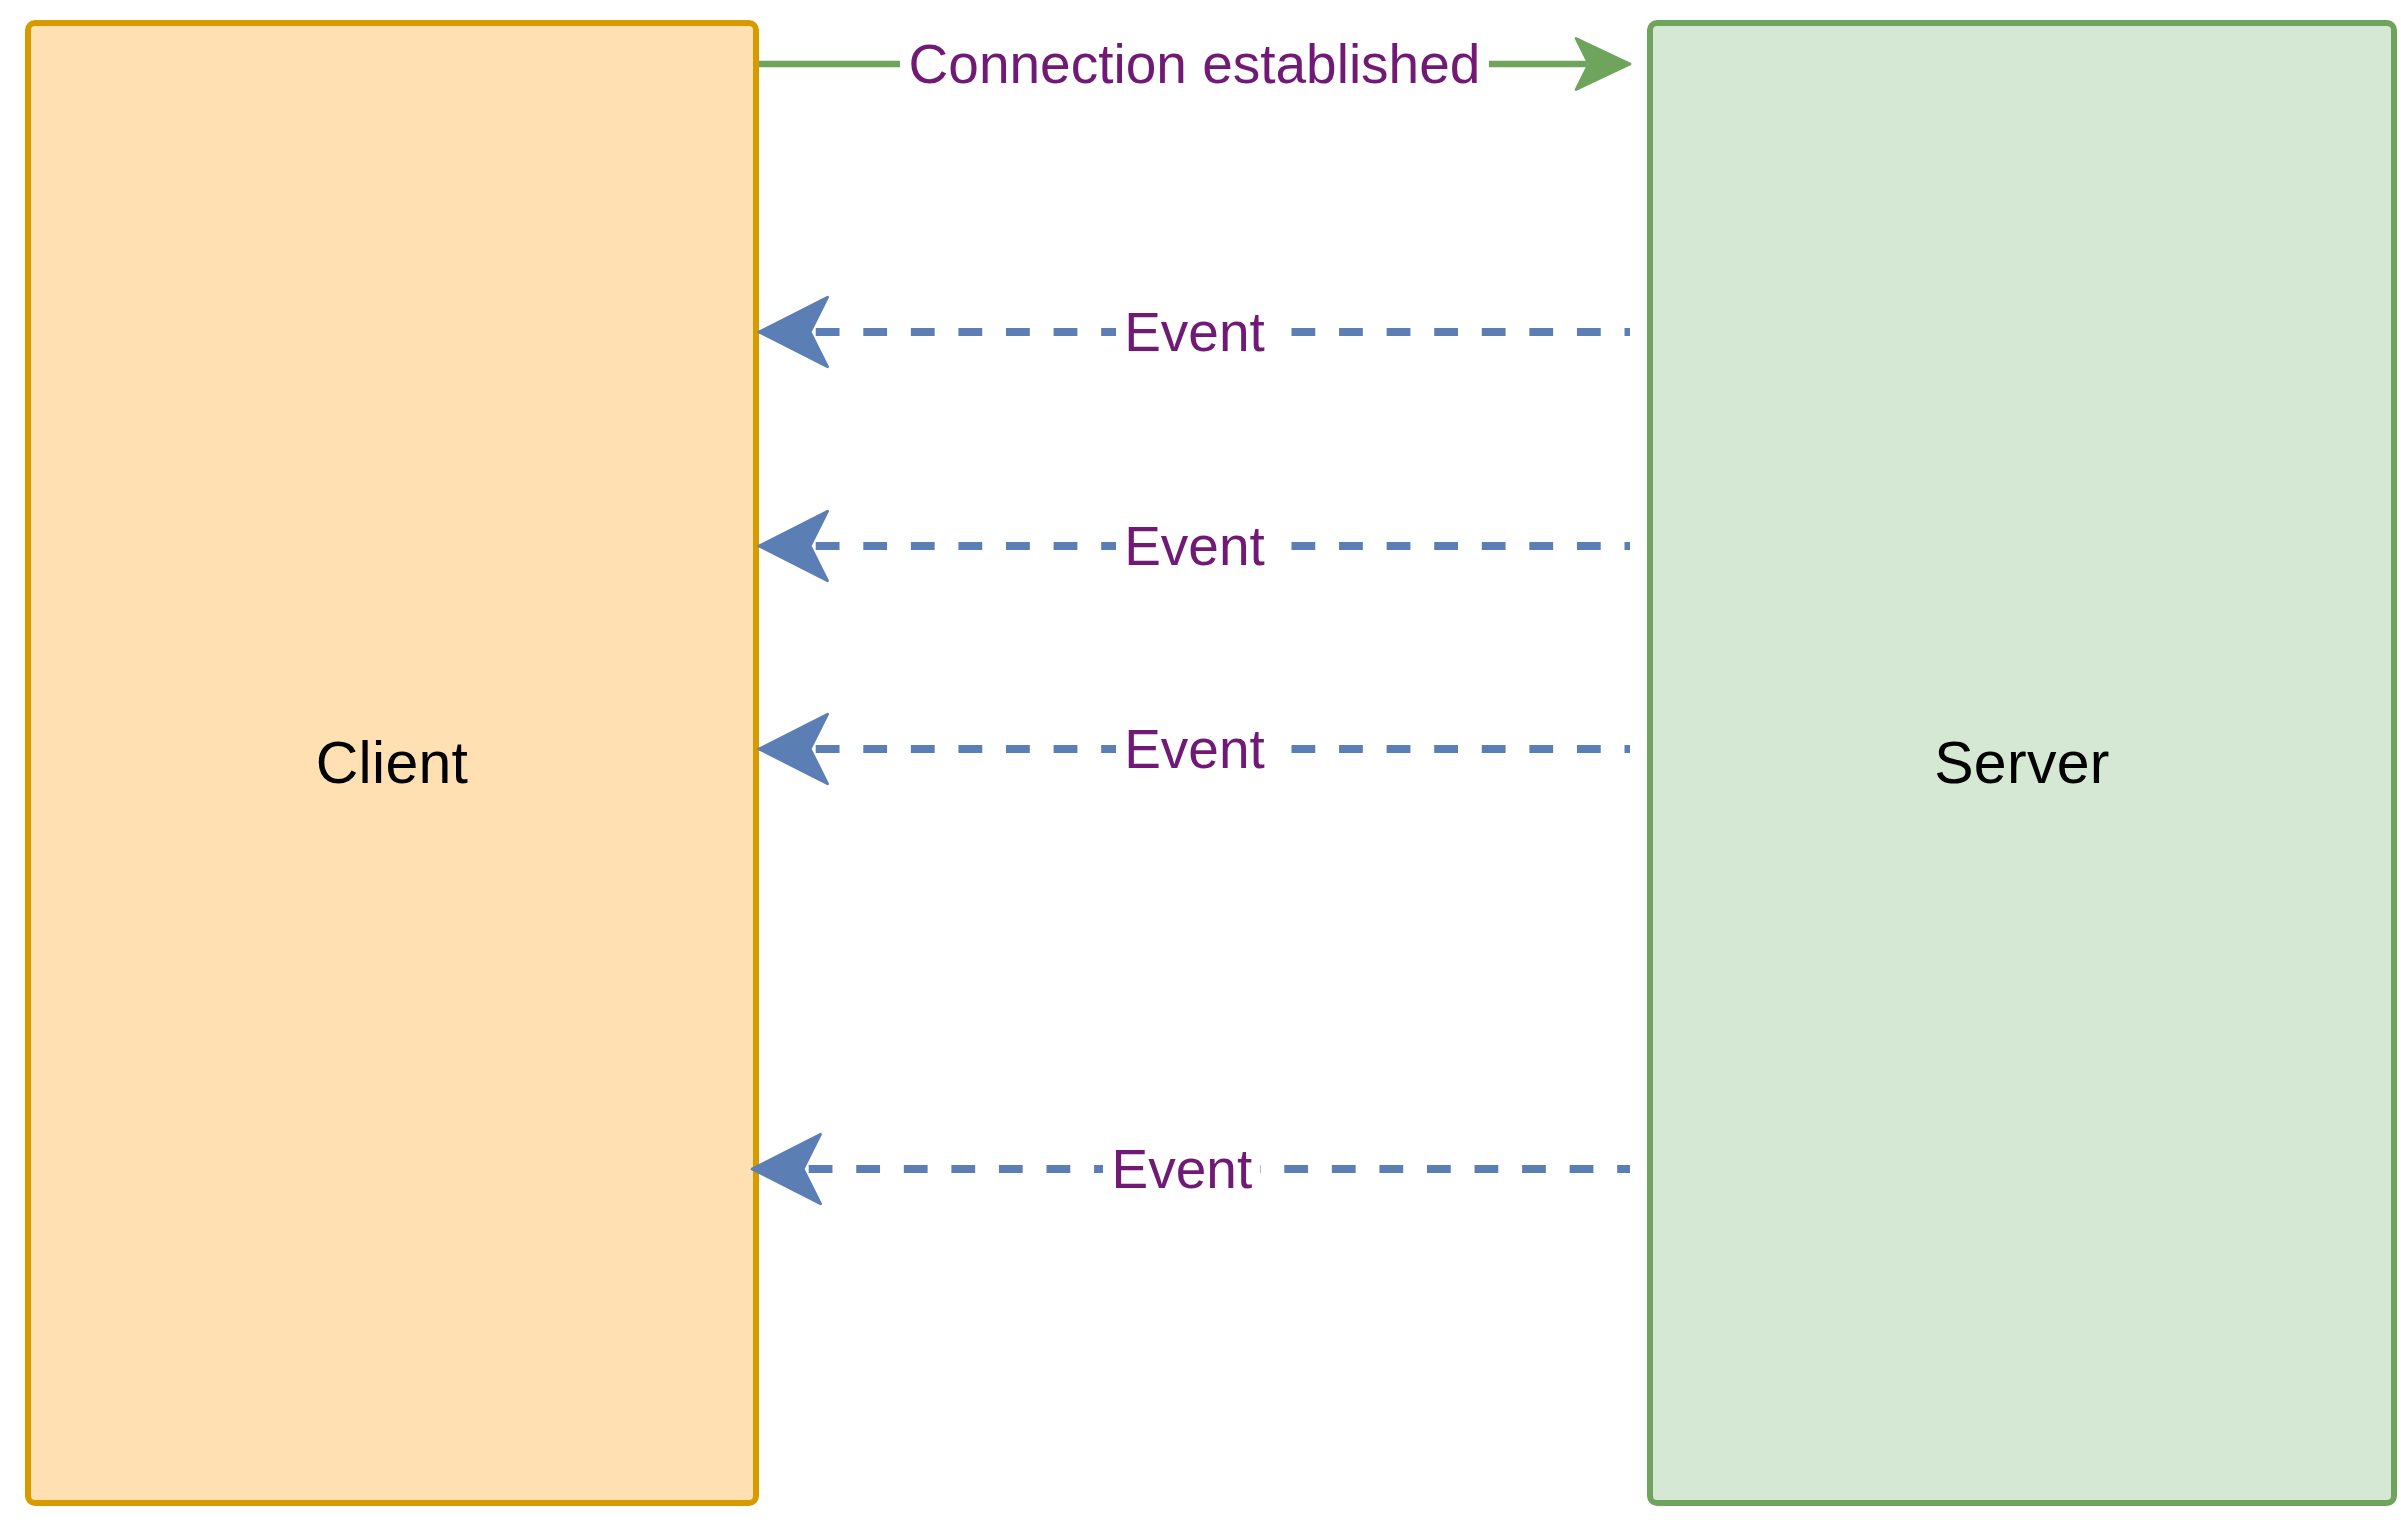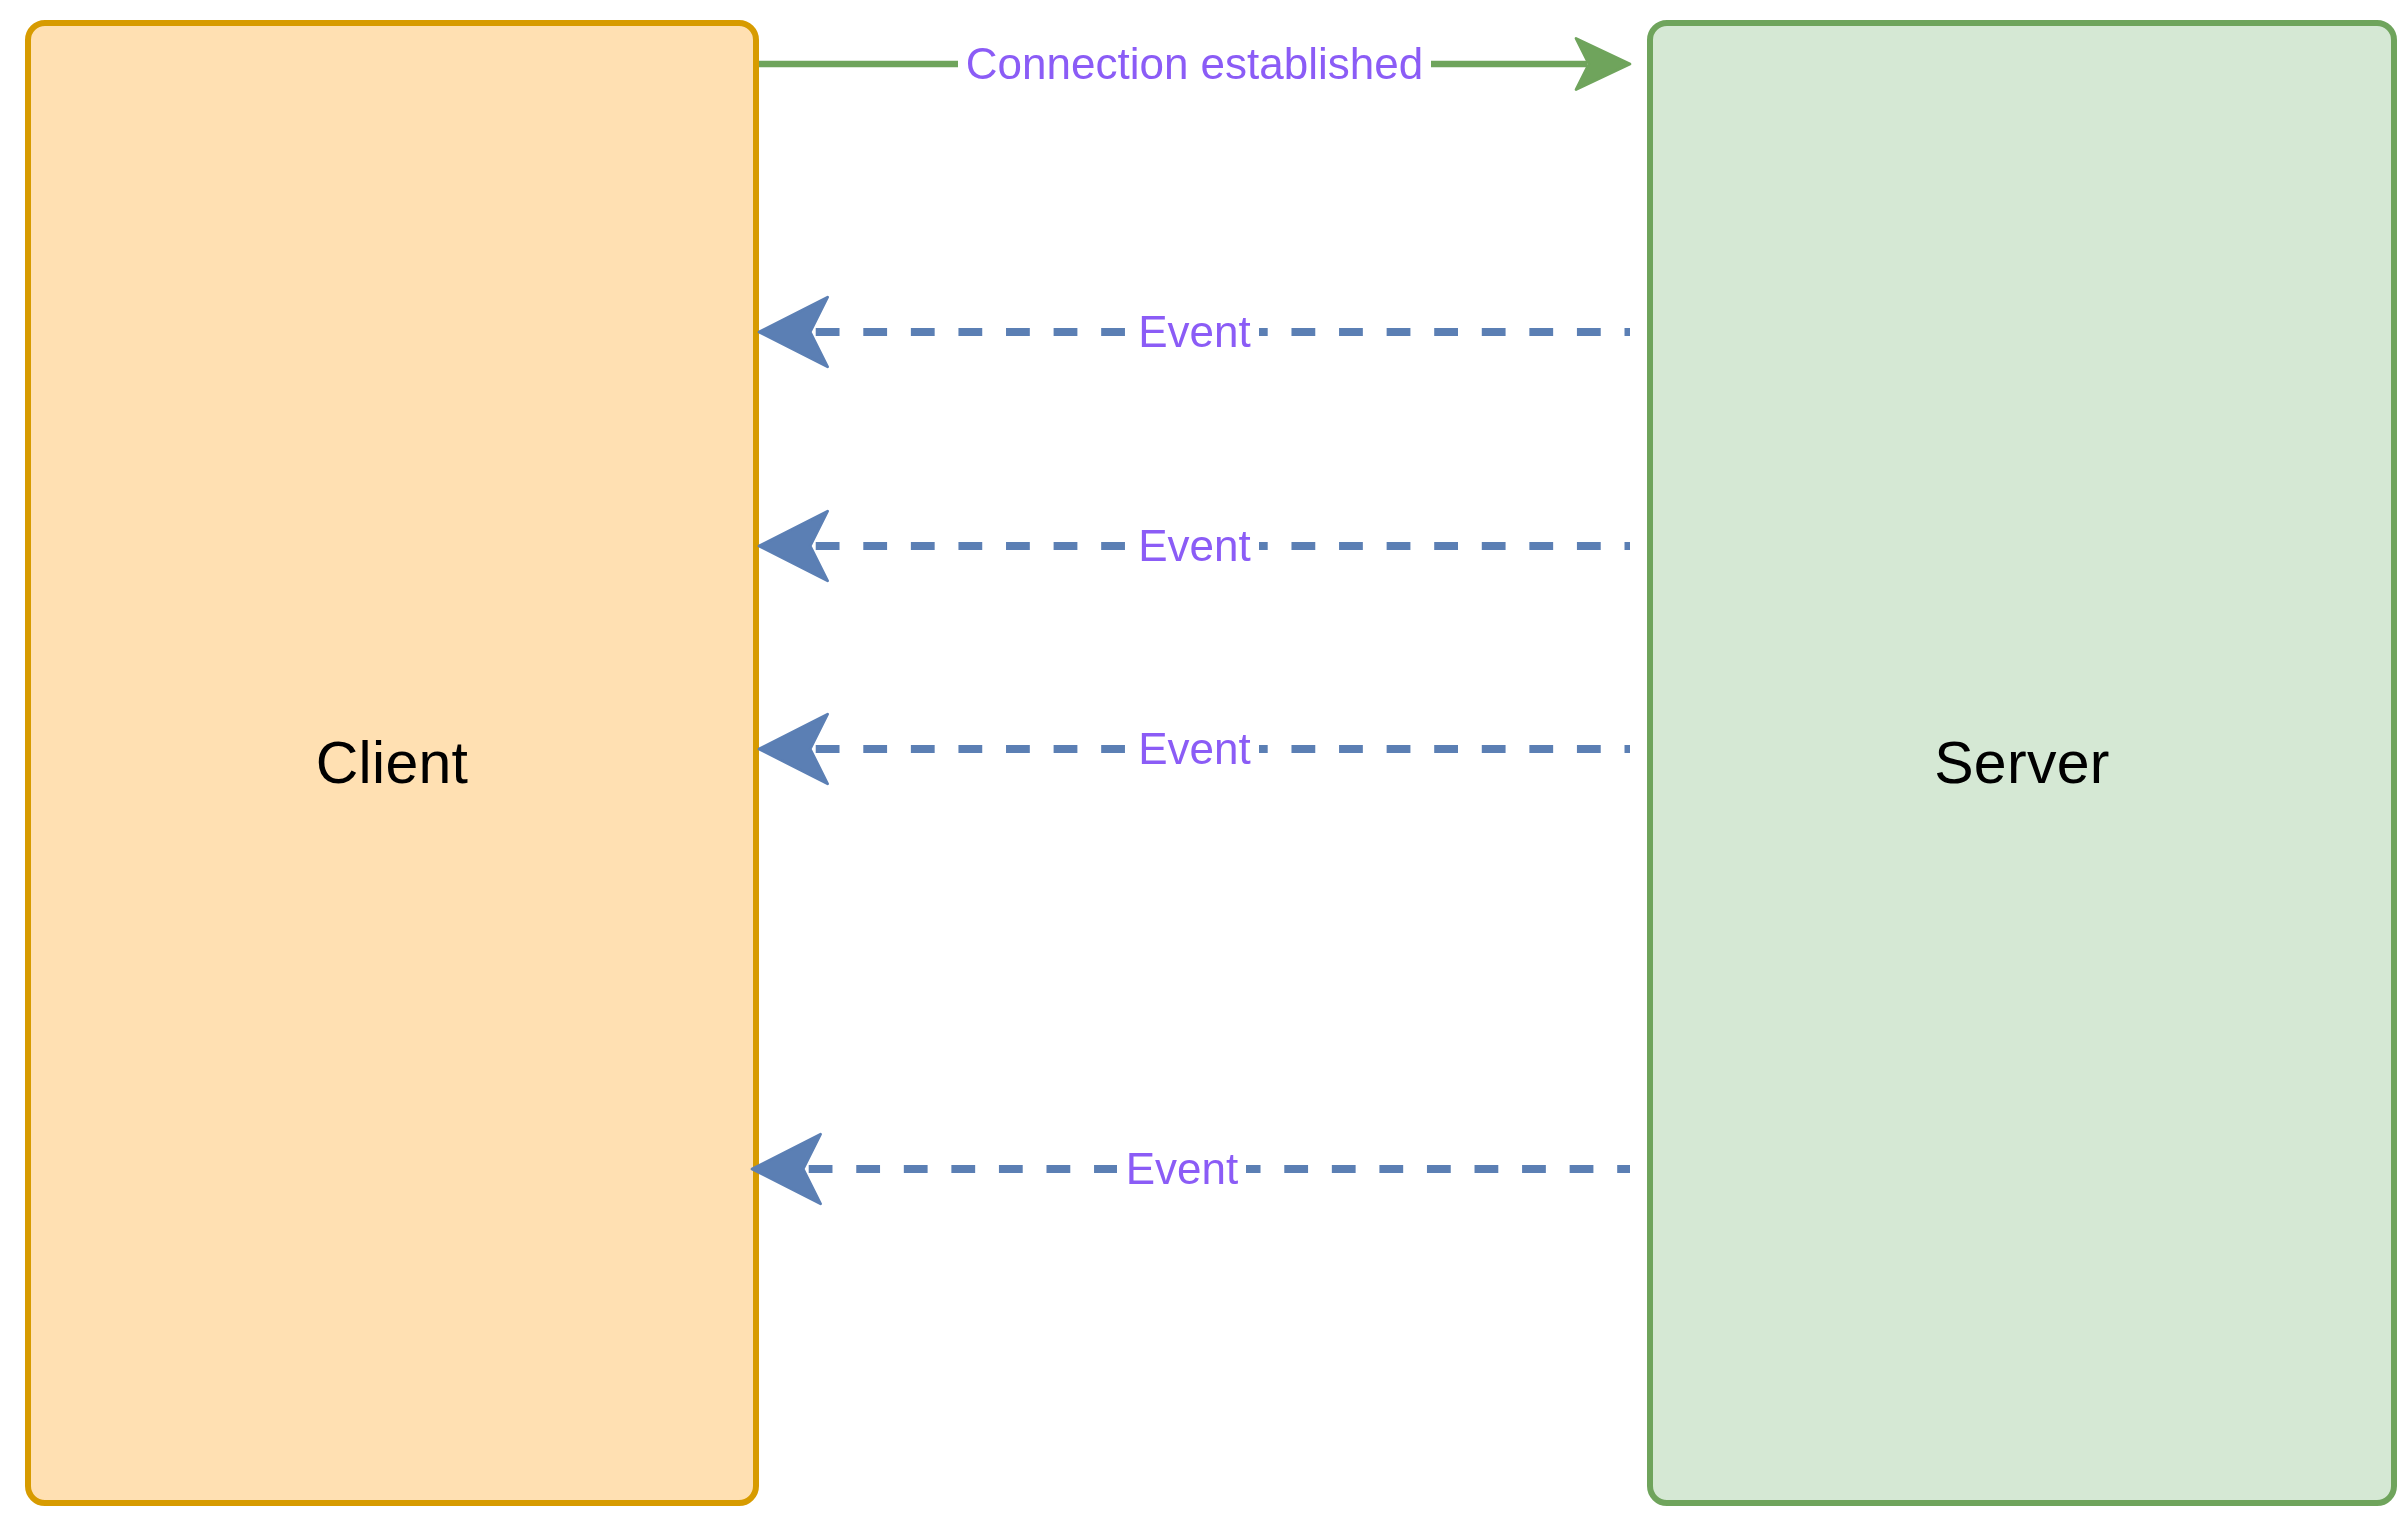--- a/index.html
+++ b/index.html
@@ -15,21 +15,21 @@
     width: 2401px;
     height: 1534px;
     background: #ffffff;
     overflow: hidden;
   }
 
   
   .lifeline-box {
     position: absolute;
     box-sizing: border-box;
-    border-radius: 20px;
+    border-radius: 10px;
     display: flex;
     align-items: center;
     justify-content: center;
   }
   .lifeline-box .lifeline-label {
     font-size: 59px;
     color: #000000;
     line-height: 1;
     letter-spacing: 0.3px;
   }
@@ -63,22 +63,22 @@
     position: absolute;
     left: 0;
     top: 0;
     overflow: visible;
   }
   .msg-label {
     position: relative;
     z-index: 3;
     background: #ffffff;
     padding: 0 8.2px;
-    font-size: 44px;
-    color: #8b5cf6;
+    font-size: 55px;
+    color: #701a75;
     line-height: 1;
     white-space: nowrap;
   }
   .msg-label-wrap {
     position: absolute;
     top: 0;
     height: 88px;
     display: flex;
     align-items: center;
     justify-content: center;

